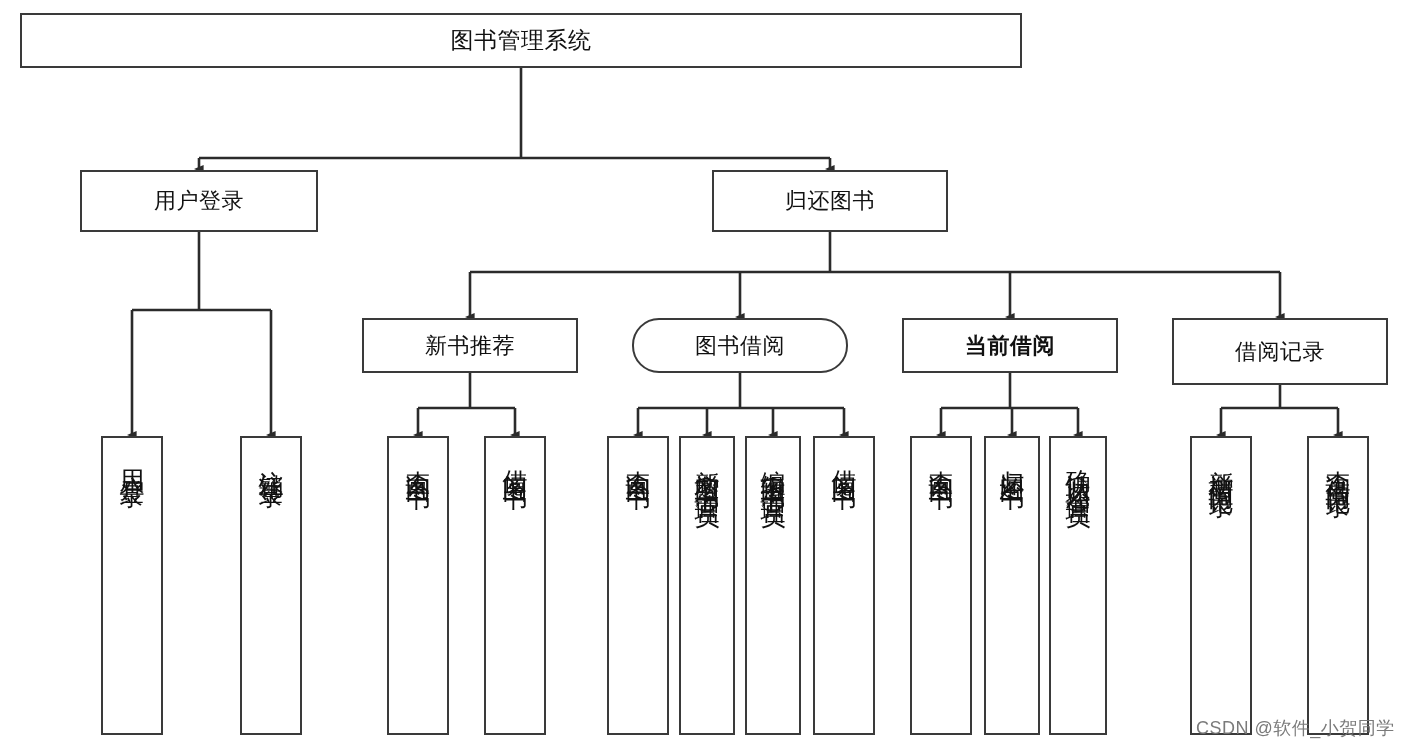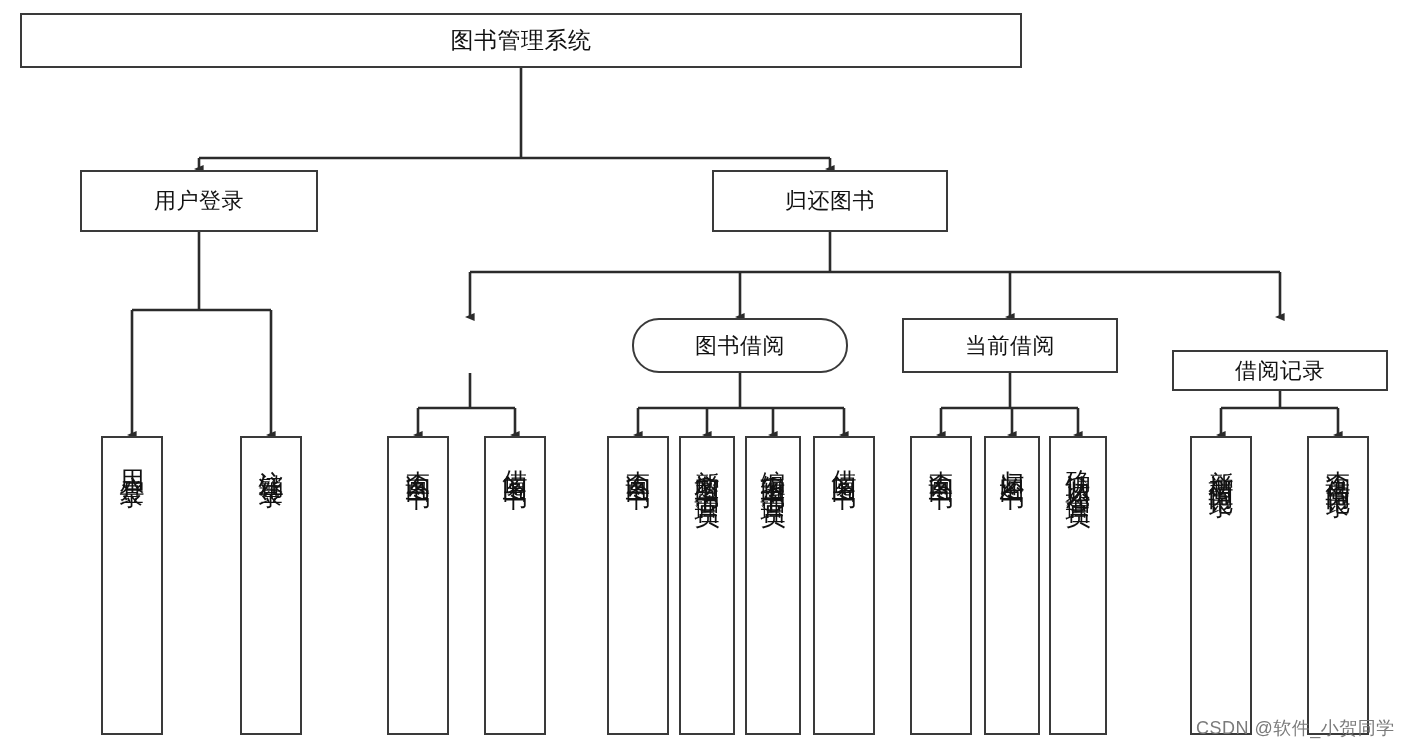--- a/index.html
+++ b/index.html
@@ -124,27 +124,30 @@
     <span class="label">图书管理系统</span>
   </div>
 
   <div class="node horiz" style="left:80px;top:170px;width:238px;height:62px;">
     <span class="label">用户登录</span>
   </div>
   <div class="node horiz" style="left:712px;top:170px;width:236px;height:62px;">
     <span class="label">归还图书</span>
   </div>
 
+  <div class="node horiz" style="left:362px;top:318px;width:216px;height:55px;">
+    <span class="label">新书推荐</span>
+  </div>
   <div class="node horiz" style="left:632px;top:318px;width:216px;height:55px;border-radius:27px;">
     <span class="label">图书借阅</span>
   </div>
-  <div class="node horiz" style="left:902px;top:318px;width:216px;height:55px;">
+  <div class="node horiz" style="left:902px;top:318px;width:216px;height:55px;font-weight:bold;">
     <span class="label">当前借阅</span>
   </div>
-  <div class="node horiz" style="left:1172px;top:318px;width:216px;height:41px;margin-top:32px;">
+  <div class="node horiz" style="left:1172px;top:318px;width:216px;height:67px;">
     <span class="label">借阅记录</span>
   </div>
 
   <div class="node vert" style="left:101px;top:436px;width:62px;height:299px;">
     <span class="label">用户登录</span>
   </div>
   <div class="node vert" style="left:240px;top:436px;width:62px;height:299px;">
     <span class="label">注销登录</span>
   </div>
 

